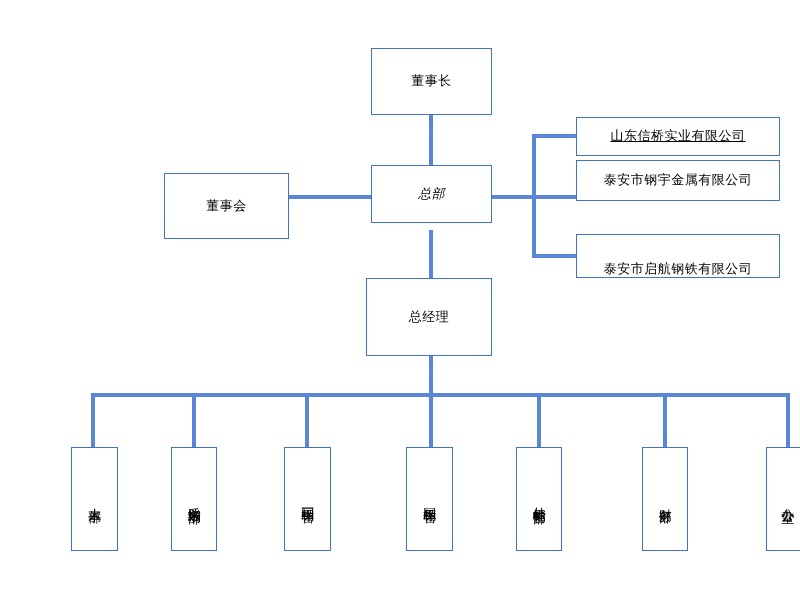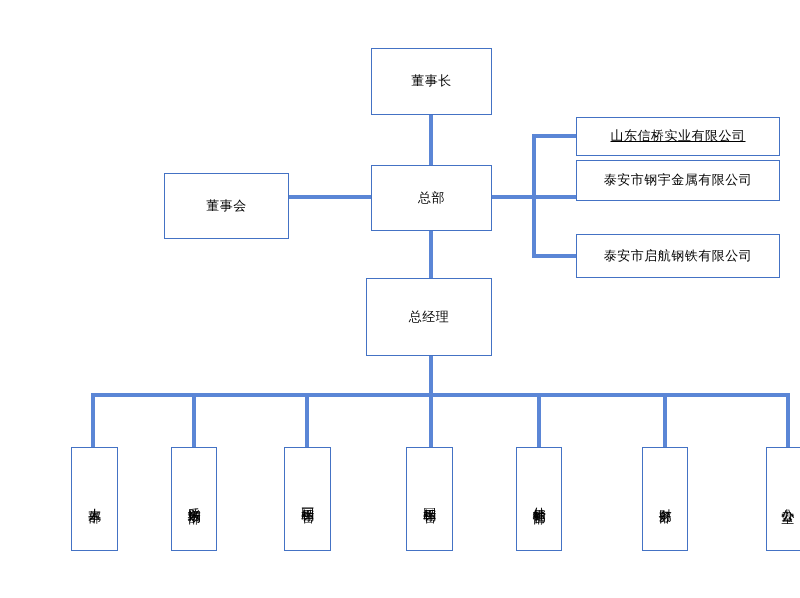--- a/index.html
+++ b/index.html
@@ -79,33 +79,33 @@
   <div class="connector v" style="left:746px; top:393px; height:54px;"></div>
 
   <div class="node" style="left:331px; top:48px; width:121px; height:67px;">
     <span class="node-label">董事长</span>
   </div>
 
   <div class="node" style="left:124px; top:173px; width:125px; height:66px;">
     <span class="node-label">董事会</span>
   </div>
 
-  <div class="node" style="left:331px; top:165px; width:121px; height:66px;">
+  <div class="node" style="left:331px; top:165px; width:121px; height:58px;font-style:italic;">
     <span class="node-label">总部</span>
   </div>
 
   <div class="node" style="left:536px; top:117px; width:204px; height:39px;text-decoration:underline;">
     <span class="node-label">山东信桥实业有限公司</span>
   </div>
 
   <div class="node" style="left:536px; top:160px; width:204px; height:41px;">
     <span class="node-label">泰安市钢宇金属有限公司</span>
   </div>
 
-  <div class="node" style="left:536px; top:234px; width:204px; height:44px;">
+  <div class="node" style="left:536px; top:234px; width:204px; height:44px;align-items:flex-end;">
     <span class="node-label">泰安市启航钢铁有限公司</span>
   </div>
 
   <div class="node" style="left:326px; top:278px; width:126px; height:78px;">
     <span class="node-label">总经理</span>
   </div>
 
   <div class="node vertical" style="left:31px; top:447px; width:47px; height:104px;">
     <span class="node-label">人事部</span>
   </div>

